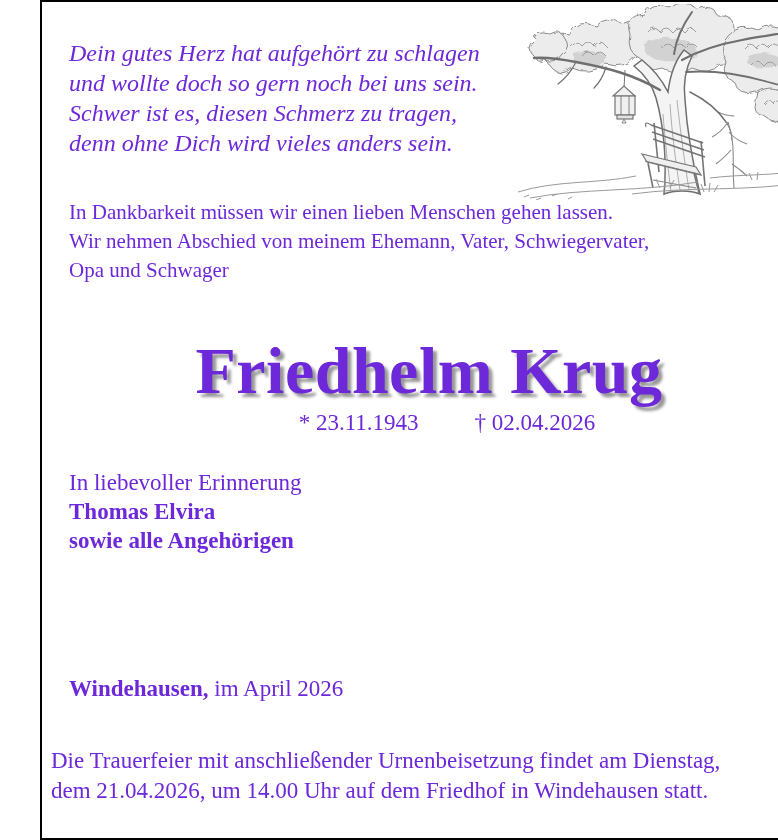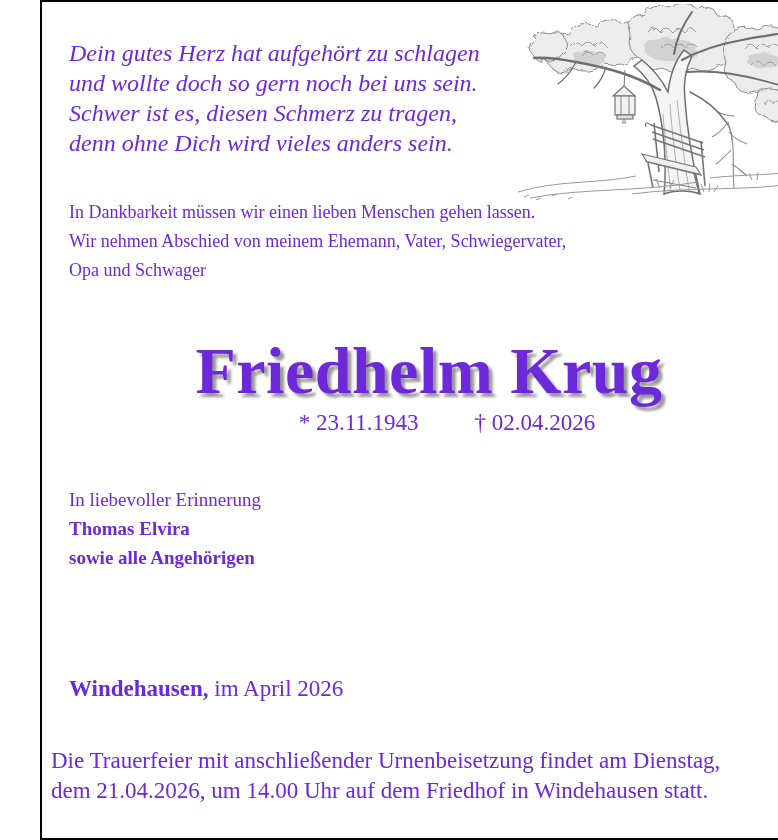--- a/index.html
+++ b/index.html
@@ -29,21 +29,21 @@
     left: 470px;
     top: 2px;
     width: 302px;
     height: 196px;
   }
   .illustration svg { width: 100%; height: 100%; display: block; }
   .intro {
     position: absolute;
     left: 27px;
     top: 196px;
-    font-size: 18px;
+    font-size: 21px;
     line-height: 29px;
     white-space: nowrap;
   }
   .name {
     position: absolute;
     left: 0;
     right: 0;
     top: 334px;
     text-align: center;
     font-size: 66px;
@@ -61,22 +61,22 @@
     display: flex;
     justify-content: center;
     gap: 56px;
     font-size: 23px;
     line-height: 28px;
     padding-left: 36px;
   }
   .remembrance {
     position: absolute;
     left: 27px;
-    top: 483px;
-    font-size: 19px;
+    top: 466px;
+    font-size: 23px;
     line-height: 29px;
     white-space: nowrap;
   }
   .remembrance .mourner { font-weight: bold; }
   .place-line {
     position: absolute;
     left: 27px;
     top: 672px;
     font-size: 23px;
     line-height: 29px;

